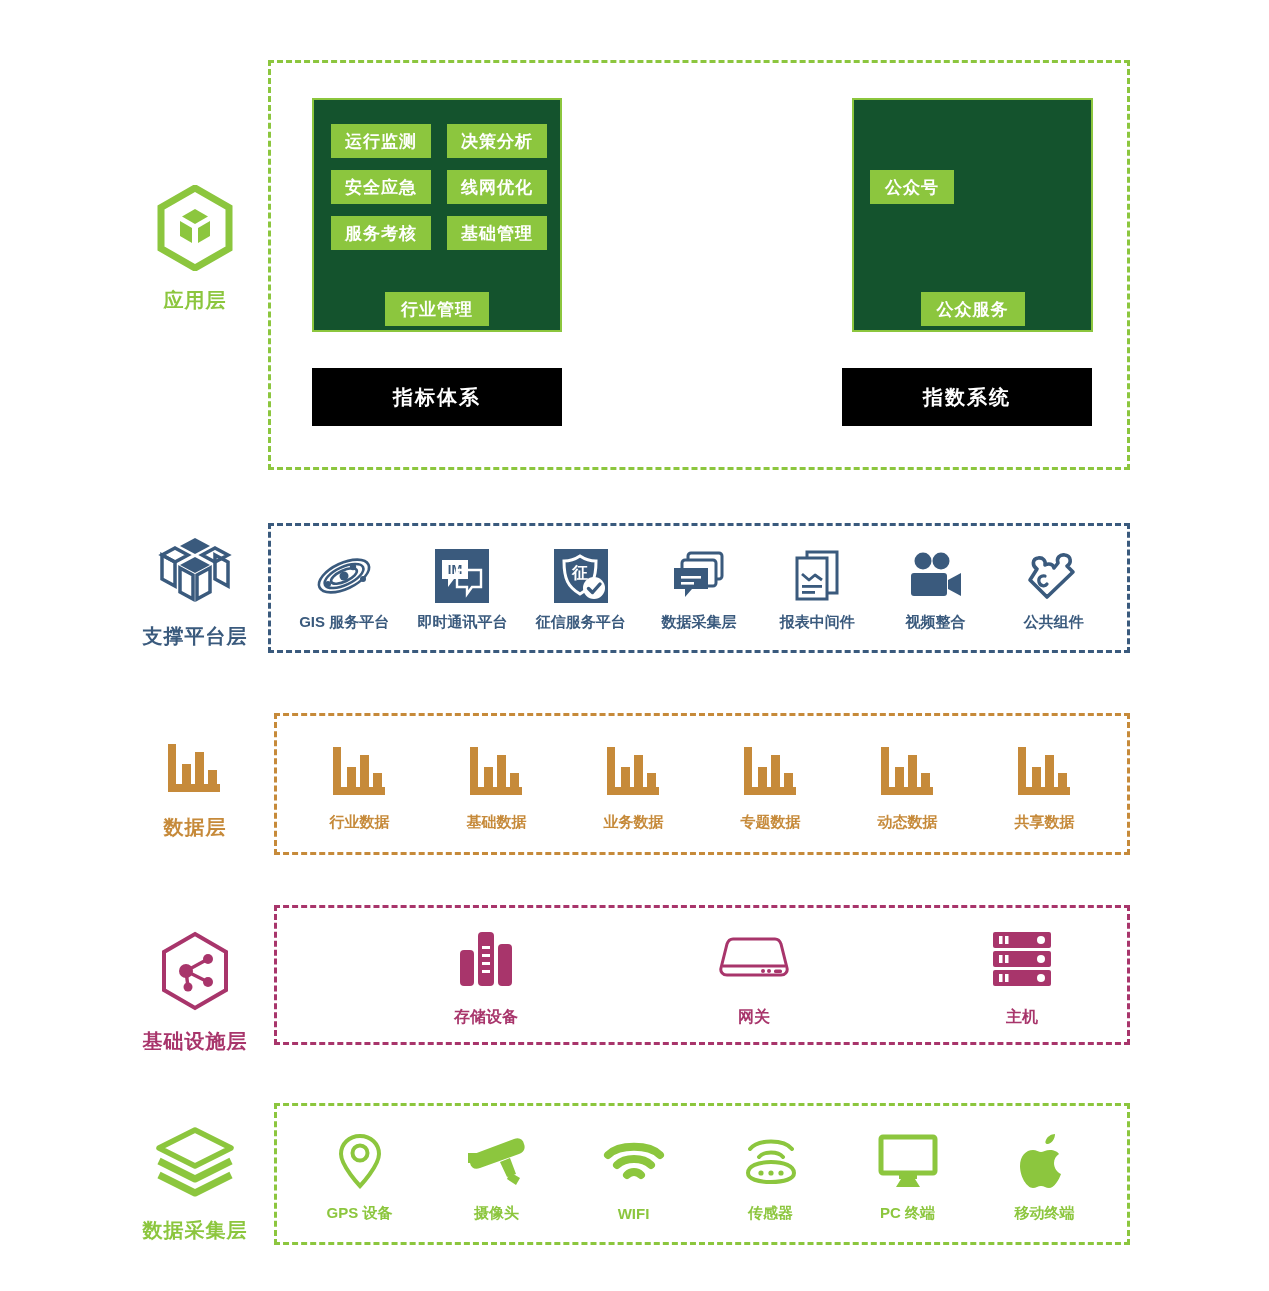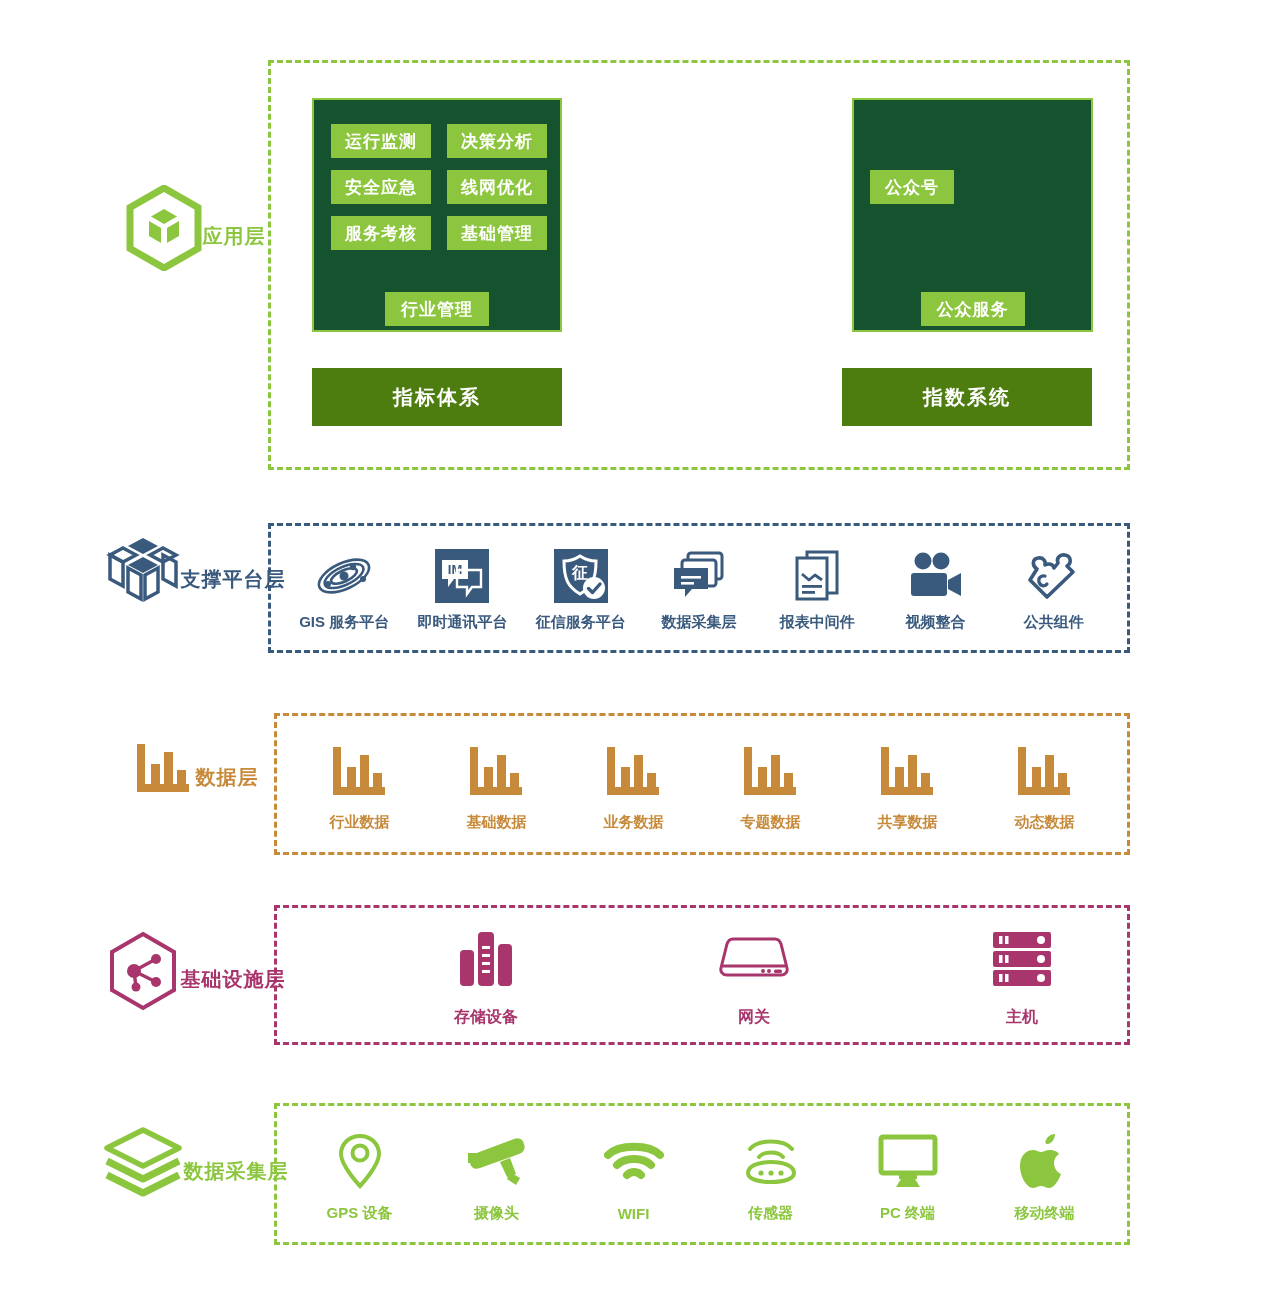--- a/index.html
+++ b/index.html
@@ -17,21 +17,21 @@
   }
 
   
   .layer { position: absolute; left: 0; width: 1269px; }
 
   .layer-side {
     position: absolute;
     left: 120px;
     width: 150px;
     display: flex;
-    flex-direction: row;
+    flex-direction: column;
     align-items: center;
     justify-content: center;
   }
   .layer-side .side-icon { display:block; }
   .layer-side .side-label {
     margin-top: 12px;
     font-size: 20px;
     font-weight: bold;
     letter-spacing: 1px;
     white-space: nowrap;
@@ -102,21 +102,21 @@
 
   .app-banner-row {
     position: absolute;
     left: 41px; top: 305px;
     width: 780px;
     display: flex;
     justify-content: space-between;
   }
   .app-banner {
     width: 250px; height: 58px;
-    background: #4d7c0f;
+    background: #000000;
     color: #fff;
     font-size: 20px;
     font-weight: bold;
     letter-spacing: 2px;
     display: flex; align-items: center; justify-content: center;
   }
 
   
   #plat-layer-box {
     left: 268px; top: 523px;
@@ -419,34 +419,34 @@
         <div class="icon-cell">
           <span class="cell-glyph">
             <svg width="64" height="58" viewBox="0 0 64 58">
               <rect x="5" y="4" width="8" height="48" fill="#C68A3A"></rect>
                 <rect x="5" y="44" width="52" height="8" fill="#C68A3A"></rect>
               <rect x="19" y="24" width="9" height="20" fill="#C68A3A"></rect>
                 <rect x="32" y="12" width="9" height="32" fill="#C68A3A"></rect>
                 <rect x="45" y="30" width="9" height="14" fill="#C68A3A"></rect>
             </svg>
           </span>
-          <span class="cell-label">共享数据</span>
+          <span class="cell-label">动态数据</span>
         </div>
 
         <div class="icon-cell">
           <span class="cell-glyph">
             <svg width="64" height="58" viewBox="0 0 64 58">
               <rect x="5" y="4" width="8" height="48" fill="#C68A3A"></rect>
                 <rect x="5" y="44" width="52" height="8" fill="#C68A3A"></rect>
               <rect x="19" y="24" width="9" height="20" fill="#C68A3A"></rect>
                 <rect x="32" y="12" width="9" height="32" fill="#C68A3A"></rect>
                 <rect x="45" y="30" width="9" height="14" fill="#C68A3A"></rect>
             </svg>
           </span>
-          <span class="cell-label">动态数据</span>
+          <span class="cell-label">共享数据</span>
         </div>
 
       </div>
     </div>
   </div>
 
   <div class="layer">
 
     <div class="layer-side side-pink" style="top:930px;">
       <span class="side-icon">

